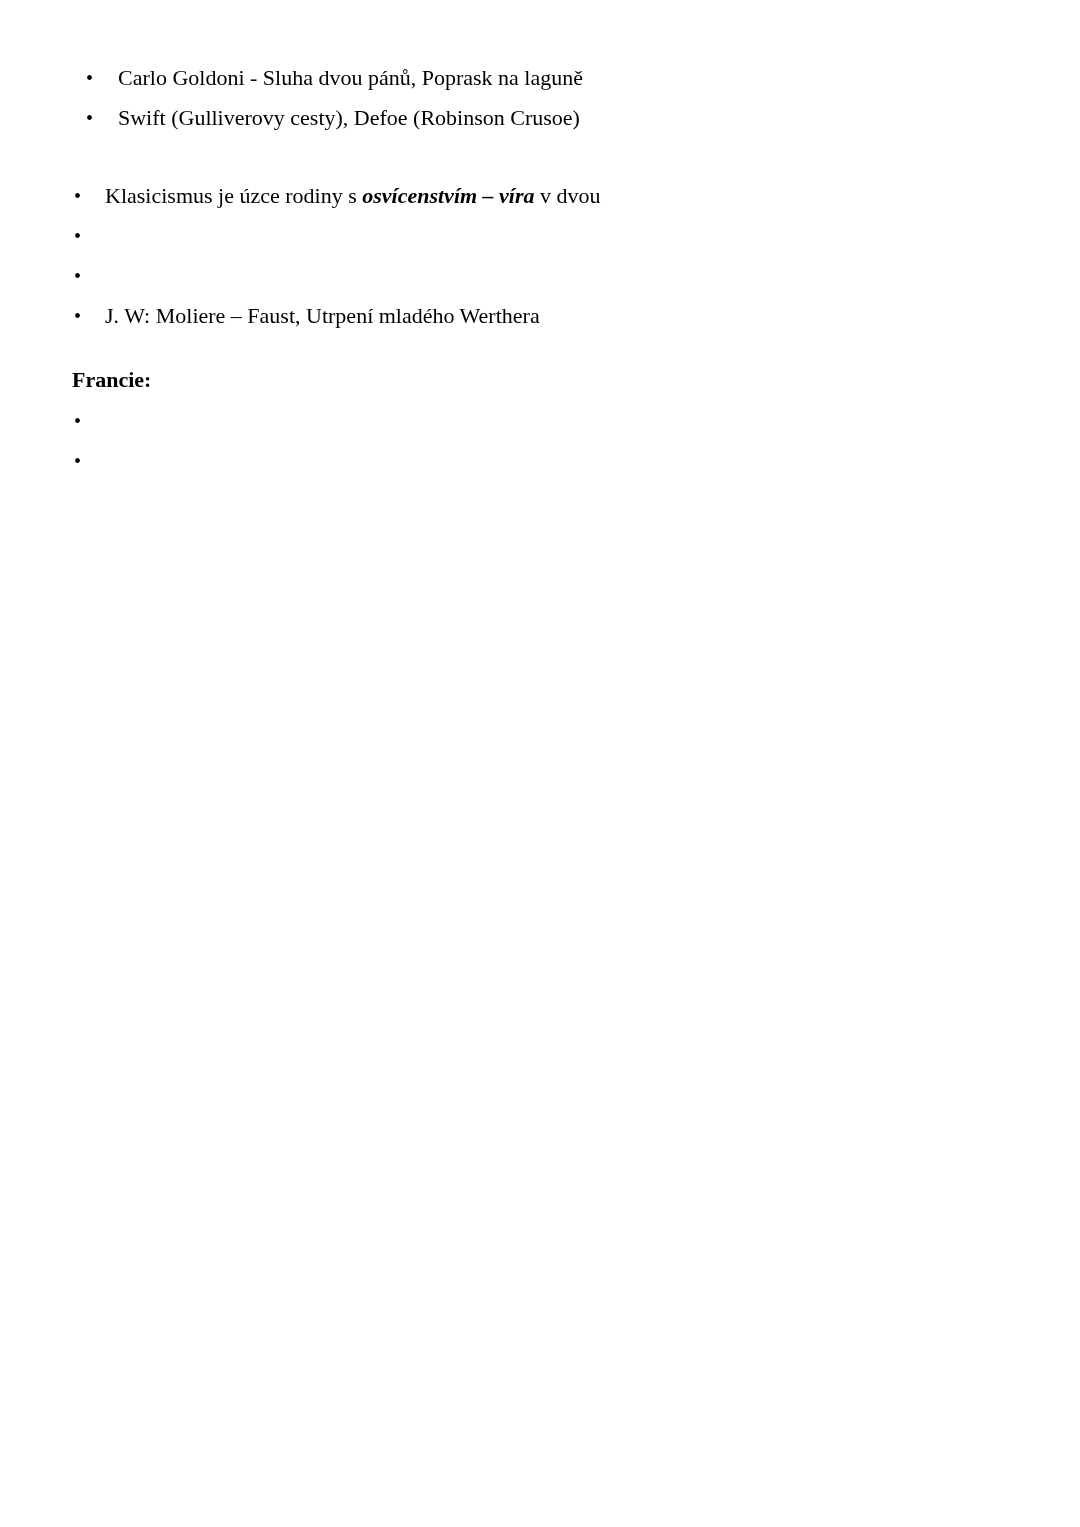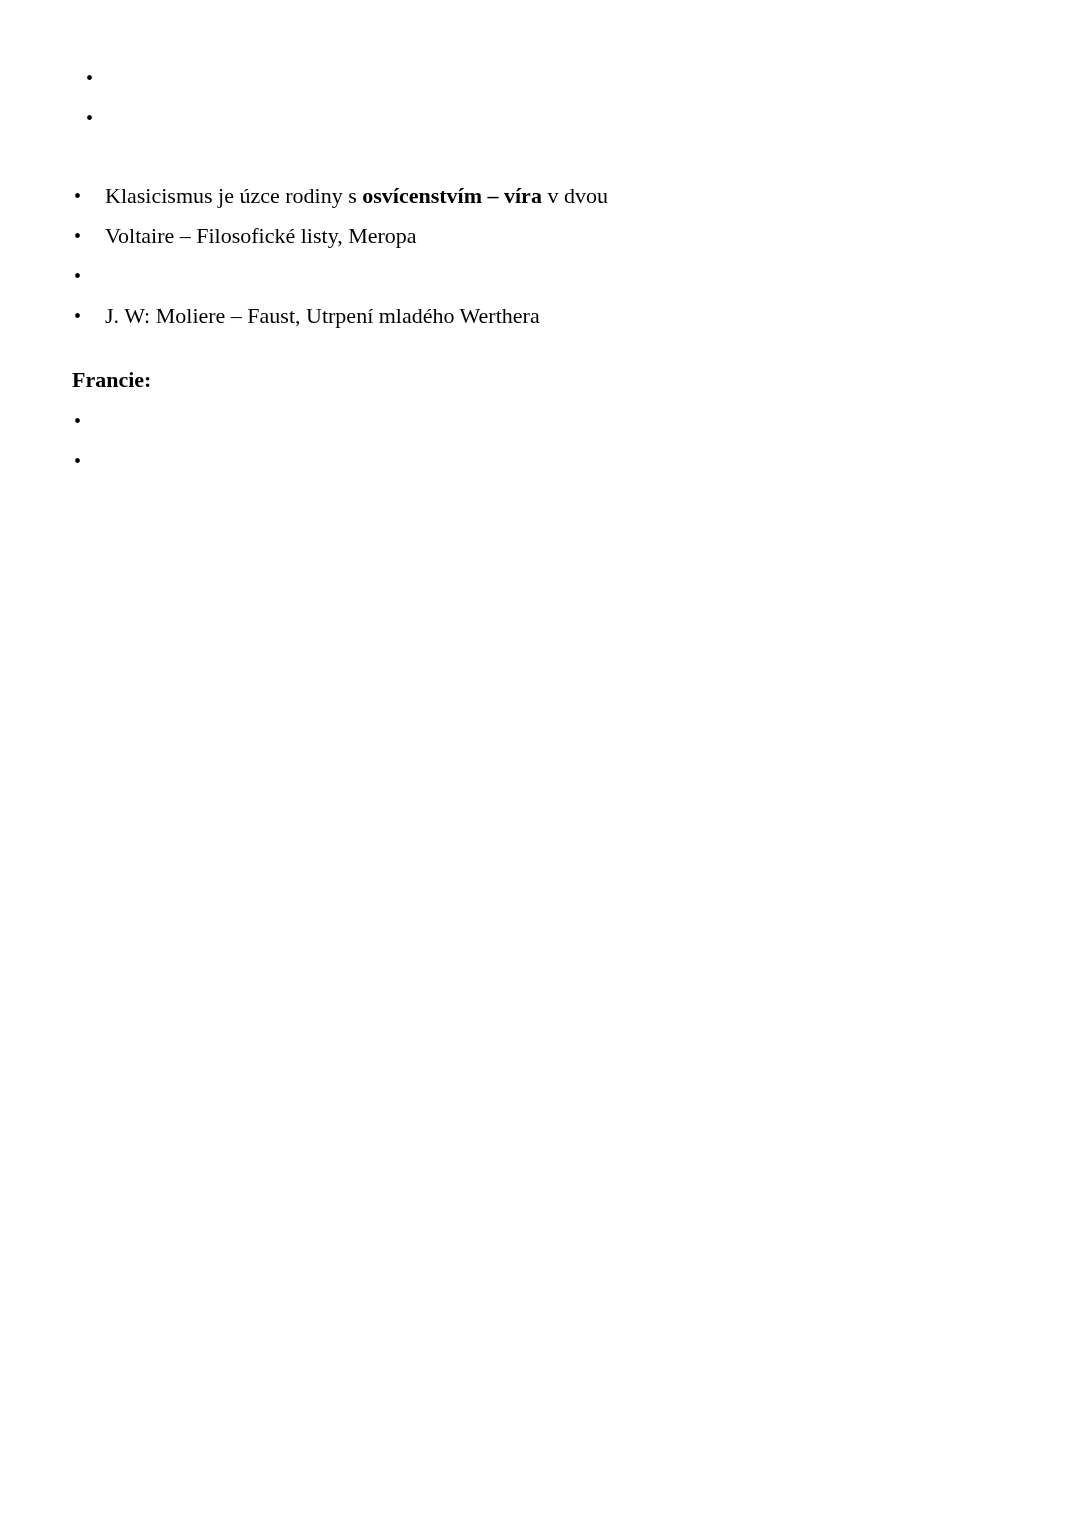--- a/index.html
+++ b/index.html
@@ -24,50 +24,51 @@
     display: flex;
     align-items: flex-start;
     margin: 0 0 12px 0;
   }
   .lvl2 { padding-left: 86px; }
   .lvl2 .marker { width: 32px; flex: none; }
   .lvl1 { padding-left: 74px; }
   .lvl1 .marker { width: 31px; flex: none; }
   .marker { font-size: 20px; }
   .txt { display: block; }
-  .txt b { font-weight: bold; }
+  .txt b { font-weight: bold; font-style: italic; }
   .wrap-limit { max-width: 960px; }
   .heading {
     margin: 36px 15px 13px 0;
     padding-left: 72px;
     font-weight: bold;
   }
 </style>
 </head>
 <body>
 
 <div class="page">
 
   <section class="group-a">
     <div class="li lvl2">
       <span class="marker">•</span>
+      <span class="txt">Carlo Goldoni - Sluha dvou pánů, Poprask na laguně</span>
     </div>
     <div class="li lvl2">
       <span class="marker">•</span>
+      <span class="txt">Swift (Gulliverovy cesty), Defoe (Robinson Crusoe)</span>
     </div>
   </section>
 
   <section class="group-b">
     <div class="li lvl1">
       <span class="marker">•</span>
       <span class="txt"><span>Klasicismus je úzce rodiny s </span><b>osvícenstvím – víra</b><span> v dvou</span></span>
     </div>
     <div class="li lvl1">
       <span class="marker">•</span>
-      <span class="txt">Voltaire – Filosofické listy, Meropa</span>
     </div>
     <div class="li lvl1">
       <span class="marker">•</span>
     </div>
     <div class="li lvl1">
       <span class="marker">•</span>
       <span class="txt">J. W: Moliere – Faust, Utrpení mladého Werthera</span>
     </div>
   </section>
 

